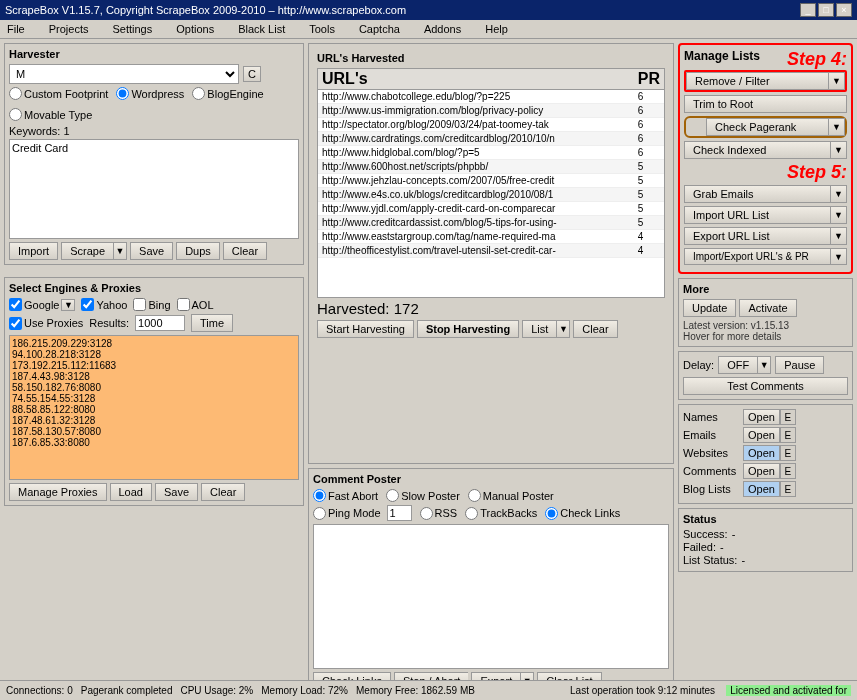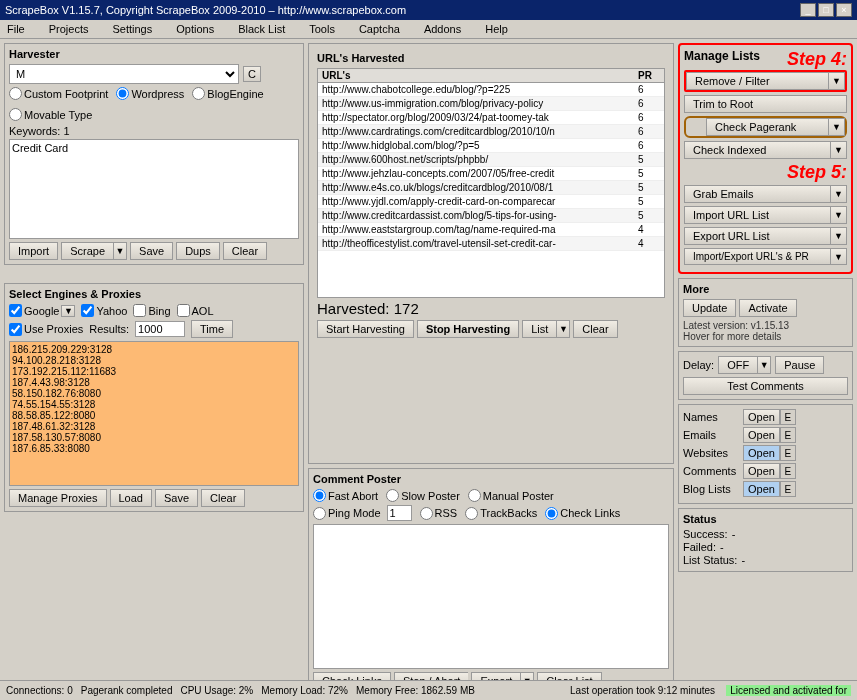--- a/index.html
+++ b/index.html
@@ -47,21 +47,21 @@
     .panel {
       border: 1px solid #999;
       background: #d4d0c8;
       padding: 4px;
     }
     .panel-title {
       font-weight: bold;
       font-size: 11px;
       margin-bottom: 4px;
     }
-    .left-column { width: 300px; display: flex; flex-direction: column; gap: 18px; }
+    .left-column { width: 300px; display: flex; flex-direction: column; gap: 12px; }
     .far-right { width: 175px; display: flex; flex-direction: column; gap: 4px; }
 
     
     .harvester-panel { padding: 4px; border: 1px solid #999; }
     .harvester-row { display: flex; align-items: center; gap: 4px; margin-bottom: 3px; }
     select, input[type="text"] {
       background: white;
       border: 1px solid #999;
       font-size: 11px;
       padding: 1px 2px;
@@ -96,21 +96,21 @@
       height: 230px;
       overflow-y: auto;
       overflow-x: hidden;
     }
     .urls-table { width: 100%; border-collapse: collapse; }
     .urls-table th {
       background: #e0ddd8;
       border-bottom: 1px solid #999;
       padding: 1px 4px;
       text-align: left;
-      font-size: 10px;
+      font-size: 16px;
       position: sticky;
       top: 0;
     }
     .urls-table td {
       padding: 1px 4px;
       font-size: 10px;
       border-bottom: 1px solid #eee;
       white-space: nowrap;
       overflow: hidden;
     }

